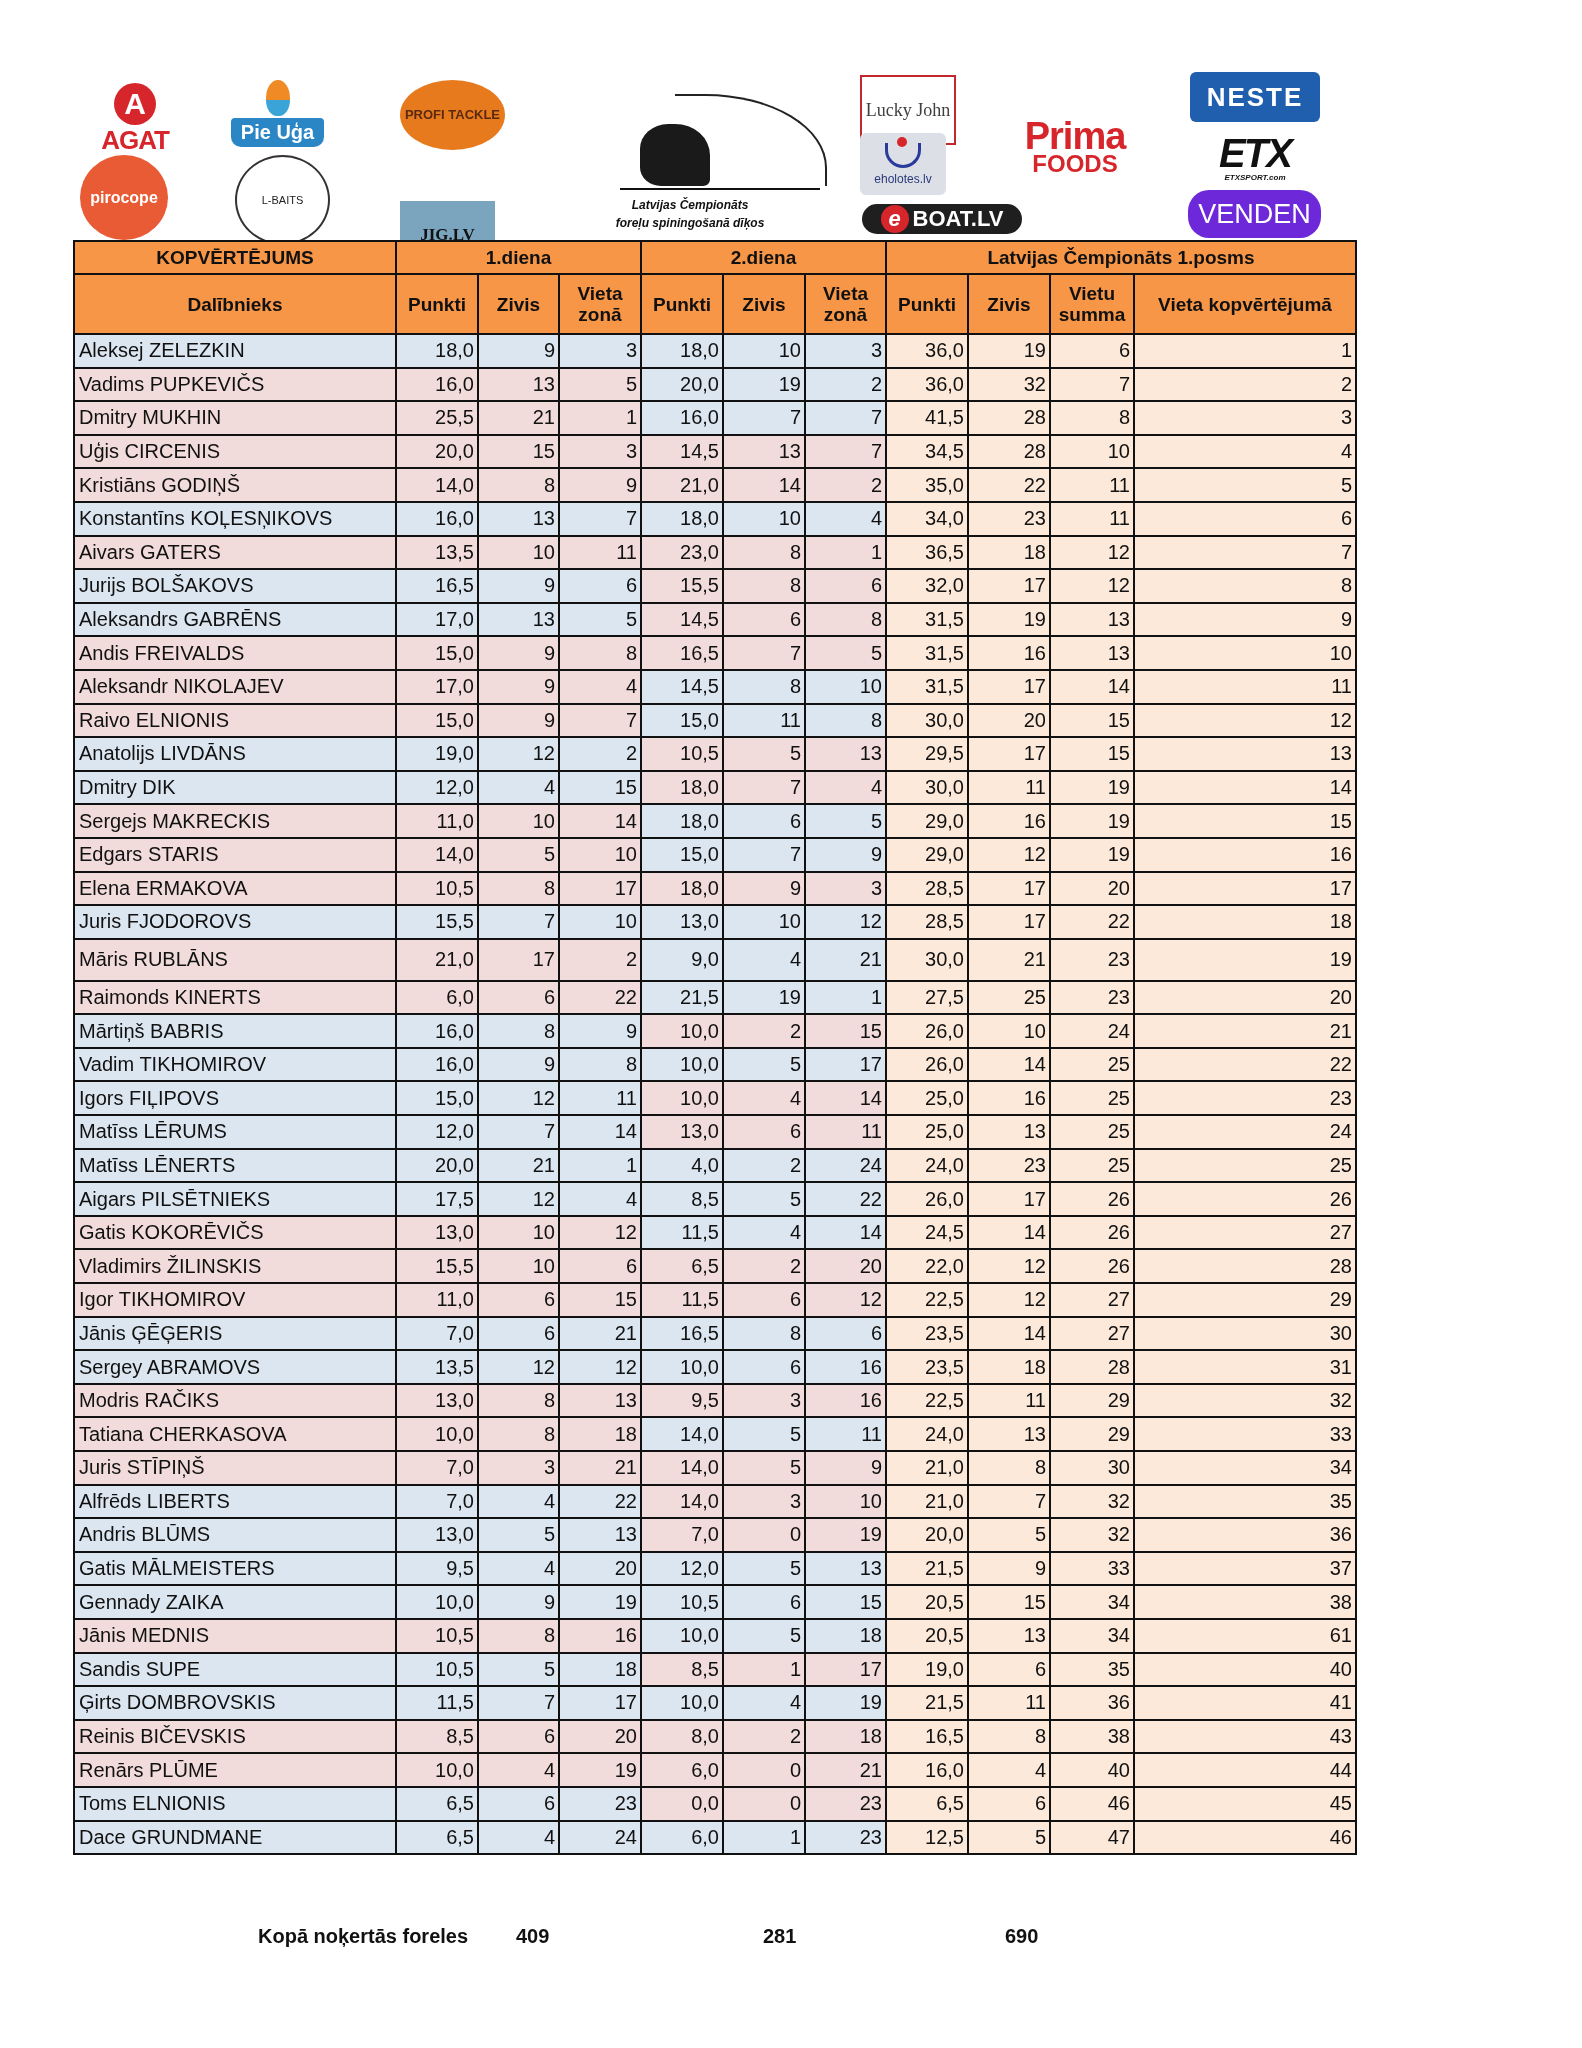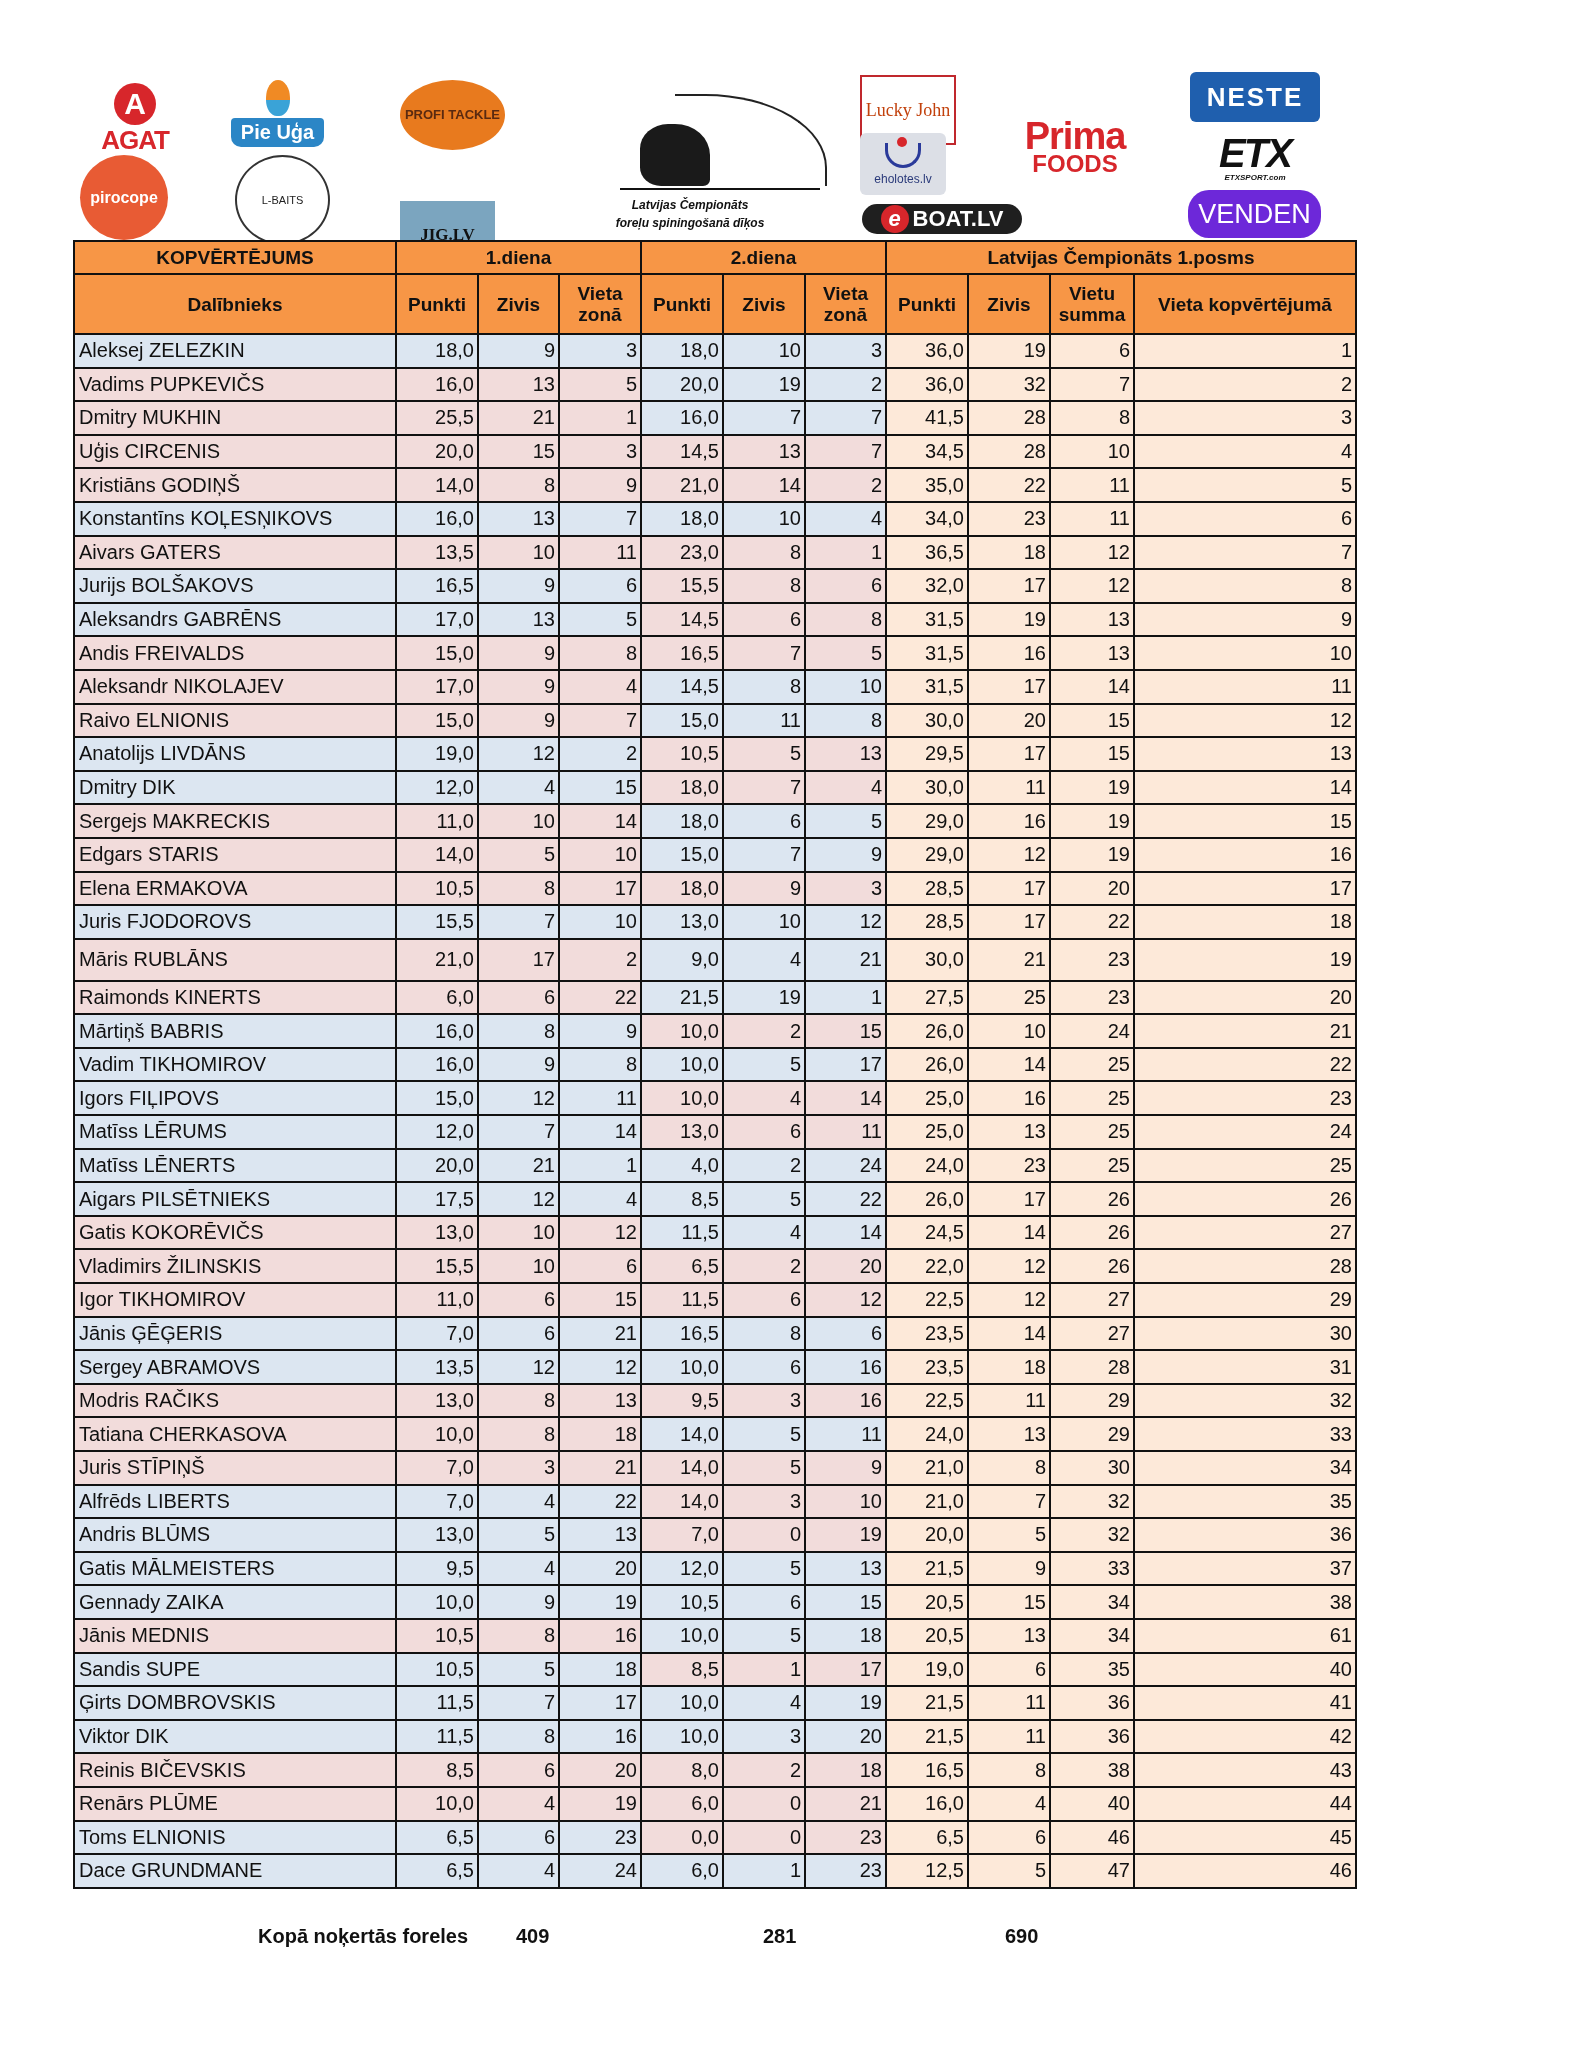--- a/index.html
+++ b/index.html
@@ -16,21 +16,21 @@
   .pieuga .box { background:#2b86c6; color:#fff; font-weight:bold; font-size:20px; padding:3px 10px; border-radius:4px 4px 10px 10px; margin-top:2px; }
   .lbaits { left:235px; top:155px; width:95px; height:90px; border-radius:50%; border:2px solid #333; font-size:11px; color:#222; }
   .profi { left:400px; top:80px; width:105px; height:70px; border-radius:50%; background:#e87a1e; color:#5a2a10; font-weight:bold; font-size:13px; line-height:14px; }
   .jig { left:400px; top:167px; width:95px; height:67px; background:#7ba5bf; color:#111; font-weight:bold; font-size:17px; font-family:"Liberation Serif", serif;margin-top:34px; }
   .champ { left:575px; top:75px; width:230px; height:155px; flex-direction:column; justify-content:flex-end; }
   .champ .fisher { width:140px; height:100px; position:relative; }
   .champ .body1 { position:absolute; left:20px; top:30px; width:70px; height:62px; background:#1a1a1a; border-radius:40% 50% 10% 30%; }
   .champ .rod { position:absolute; left:55px; top:0px; width:150px; height:90px; border-top:2px solid #222; border-right:2px solid #222; border-radius:0 80% 0 0; }
   .champ .ground { position:absolute; left:0; bottom:4px; width:200px; height:2px; background:#111; }
   .champ .cap { font-style:italic; font-weight:bold; font-size:12px; line-height:14px; color:#111; margin-top:4px; }
-  .lucky { left:860px; top:75px; width:96px; height:70px; border:2px solid #c0282d; color:#c2410c; font-family:"Liberation Serif", serif; font-size:18px; line-height:18px; }
+  .lucky { left:860px; top:75px; width:96px; height:70px; border:2px solid #c0282d; color:#404040; font-family:"Liberation Serif", serif; font-size:18px; line-height:18px; }
   .ehol { left:860px; top:133px; width:86px; height:62px; background:#dcdfe6; border-radius:6px; flex-direction:column; color:#2a3a7a; font-size:12px; }
   .ehol .waves { width:30px; height:22px; border:3px solid #2a3a9a; border-top:none; border-radius:0 0 30px 30px; margin-bottom:4px; position:relative; }
   .ehol .waves::before { content:""; position:absolute; left:9px; top:-6px; width:10px; height:10px; border-radius:50%; background:#d7262b; }
   .eboat { left:862px; top:204px; width:160px; height:30px; border-radius:15px; background:#1f1f1f; color:#fff; font-weight:bold; font-size:22px; }
   .eboat .e { display:inline-block; width:28px; height:28px; border-radius:50%; background:#d7262b; font-style:italic; line-height:28px; margin-right:4px; }
   .prima { left:1025px; top:105px; width:100px; height:80px; flex-direction:column; color:#d7262b; font-weight:bold; }
   .prima .p1 { font-size:38px; line-height:38px; letter-spacing:-1px; }
   .prima .p2 { font-size:24px; line-height:18px; }
   .neste { left:1190px; top:72px; width:130px; height:50px; background:#1f5fae; border-radius:6px; color:#fff; font-weight:bold; font-size:26px; letter-spacing:2px; }
   .etx { left:1190px; top:130px; width:130px; height:55px; flex-direction:column; color:#111; font-weight:bold; font-style:italic; }
@@ -661,33 +661,20 @@
         <td class="b">17</td>
         <td class="b">10,0</td>
         <td class="b">4</td>
         <td class="b">19</td>
         <td class="o">21,5</td>
         <td class="o">11</td>
         <td class="o">36</td>
         <td class="o">41</td>
       </tr>
       <tr>
-        <td class="name b">Viktor DIK</td>
-        <td class="b">11,5</td>
-        <td class="b">8</td>
-        <td class="b">16</td>
-        <td class="b">10,0</td>
-        <td class="b">3</td>
-        <td class="b">20</td>
-        <td class="o">21,5</td>
-        <td class="o">11</td>
-        <td class="o">36</td>
-        <td class="o">42</td>
-      </tr>
-      <tr>
         <td class="name p">Reinis BIČEVSKIS</td>
         <td class="p">8,5</td>
         <td class="p">6</td>
         <td class="p">20</td>
         <td class="p">8,0</td>
         <td class="p">2</td>
         <td class="p">18</td>
         <td class="o">16,5</td>
         <td class="o">8</td>
         <td class="o">38</td>

